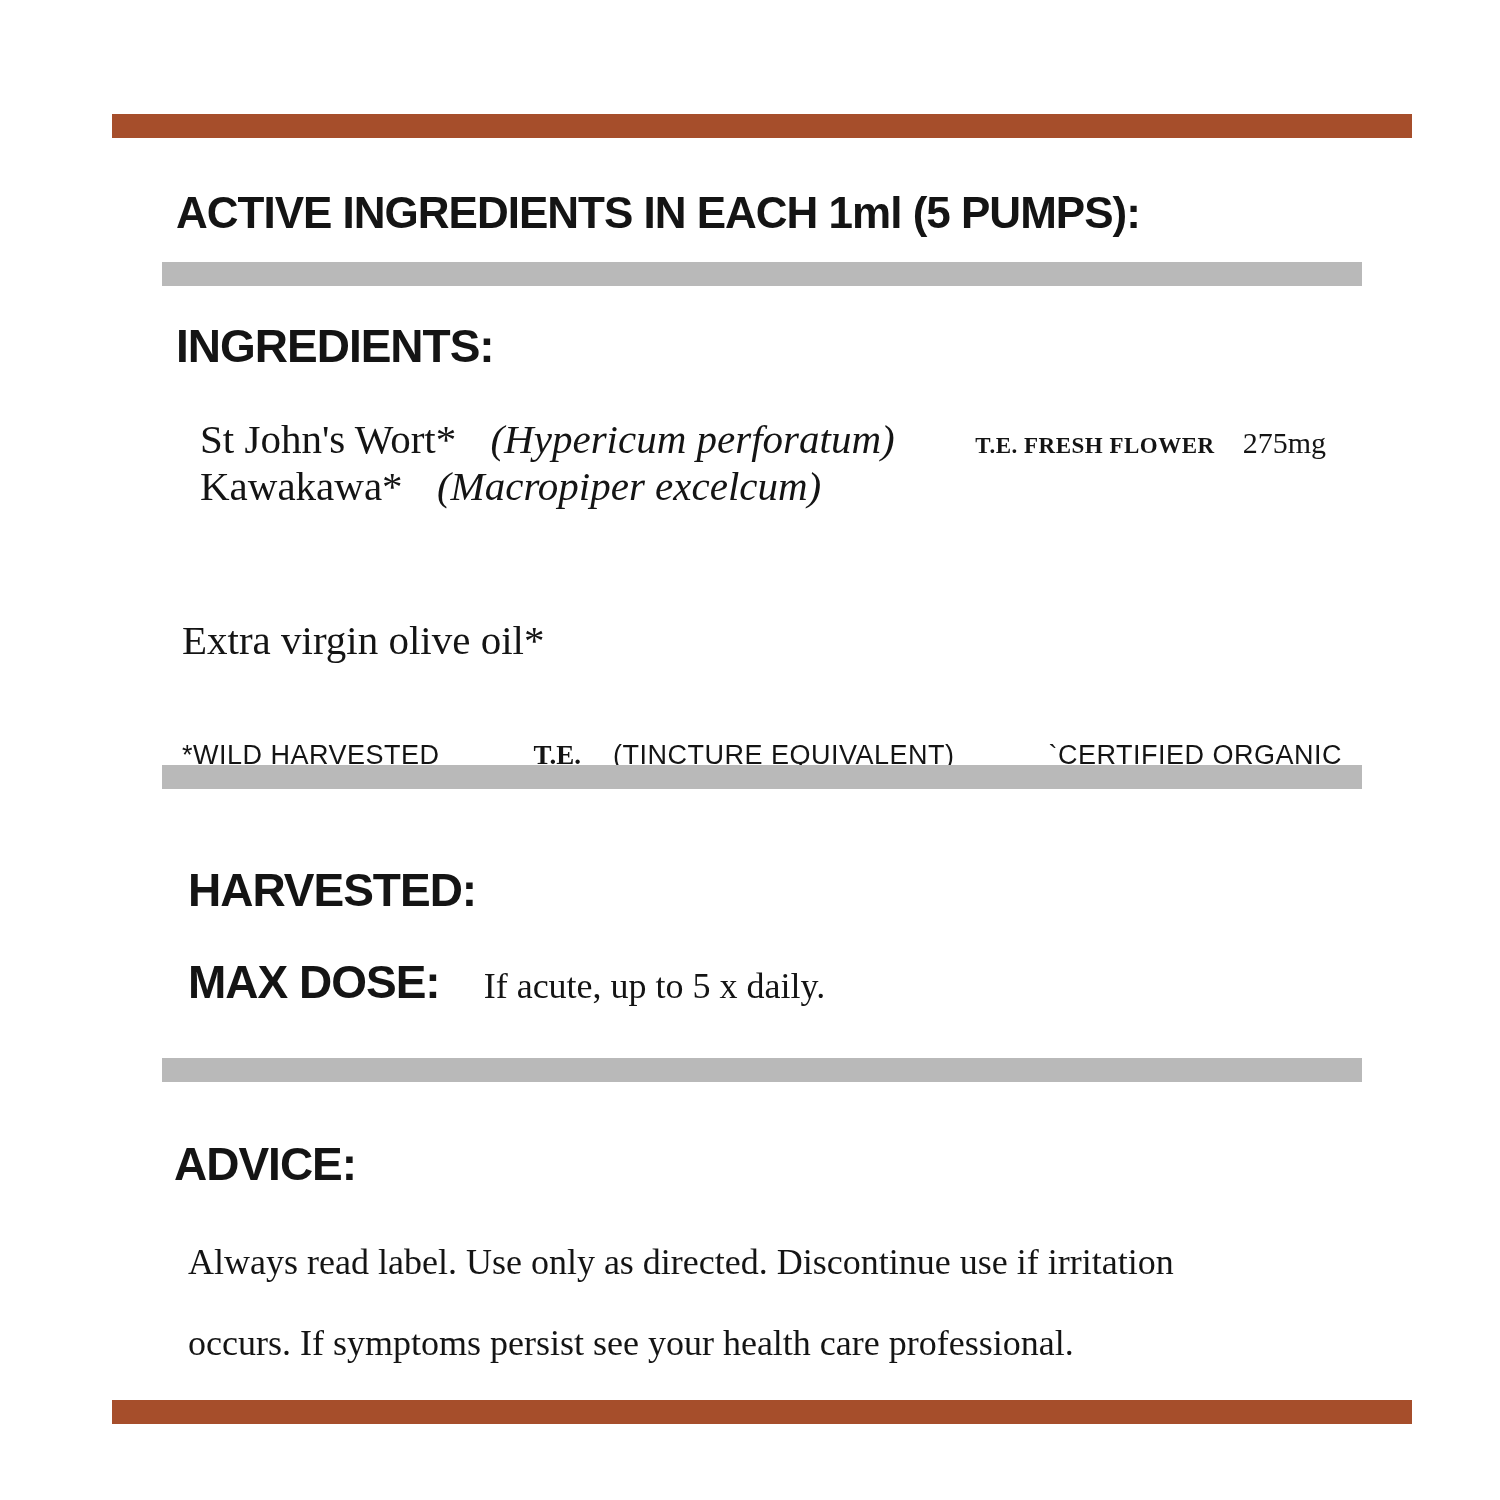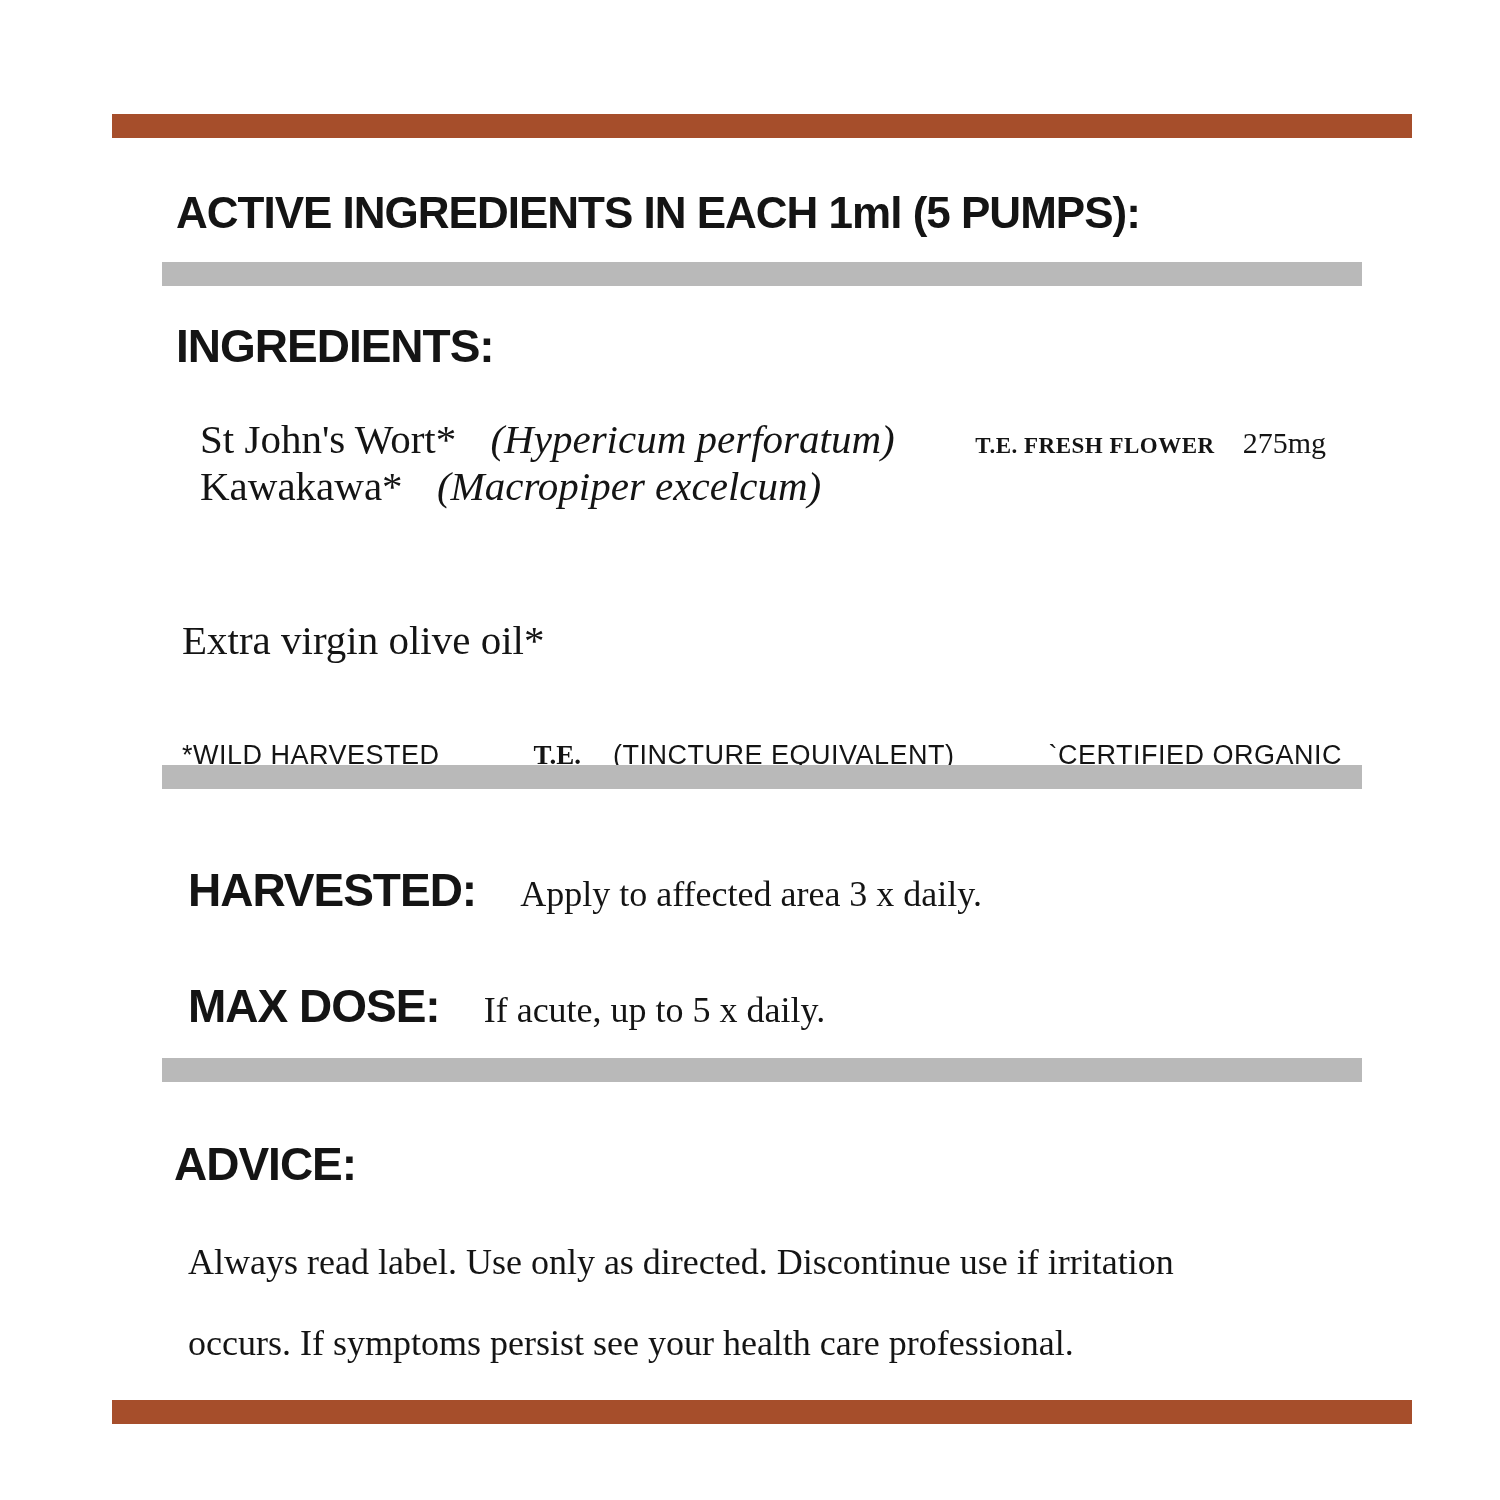--- a/index.html
+++ b/index.html
@@ -91,21 +91,21 @@
     font-family:"Liberation Serif","DejaVu Serif",serif;
     font-weight:700;font-size:27px;letter-spacing:0;
   }
 
   .inline-row{
     position:absolute;left:152px;
     display:flex;align-items:baseline;gap:20px;
     white-space:nowrap;
   }
   .inline-row.directions{top:830px;}
-  .inline-row.maxdose{top:946px;justify-content:space-between;}
+  .inline-row.maxdose{top:922px;justify-content:space-between;}
   .inline-row .serif{font-size:36px;}
 
   .advice-para{
     position:absolute;left:152px;top:1198px;width:1250px;
   }
   .advice-para .serif{line-height:57px;font-size:36px;}
 </style>
 </head>
 <body>
 
@@ -143,21 +143,20 @@
     <span class="footnote">
       <span class="te-abbr">T.E.</span><span> (TINCTURE EQUIVALENT)</span>
     </span>
     <span class="footnote">`CERTIFIED ORGANIC</span>
   </div>
 
   <div class="divider d2"></div>
 
   <div class="inline-row directions">
     <span class="h-sans h-section">HARVESTED:</span>
-    <span class="serif">Apply to affected area 3 x daily.</span>
   </div>
 
   <div class="inline-row maxdose">
     <span class="h-sans h-section">MAX DOSE:</span>
     <span class="serif">If acute, up to 5 x daily.</span>
   </div>
 
   <div class="divider d3"></div>
 
   <div class="h-sans h-section pos-advice">ADVICE:</div>

